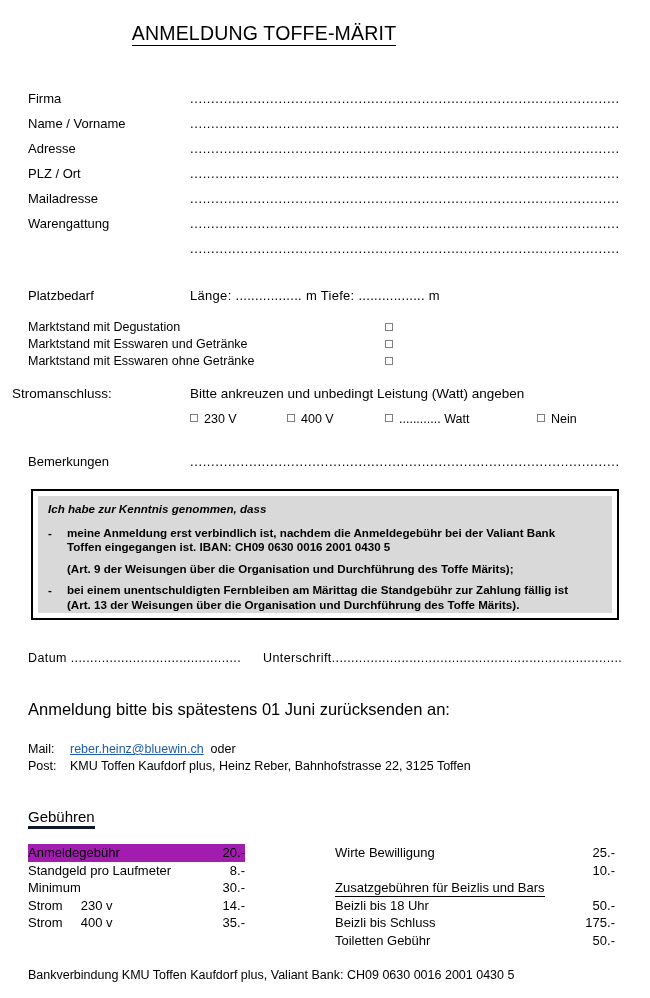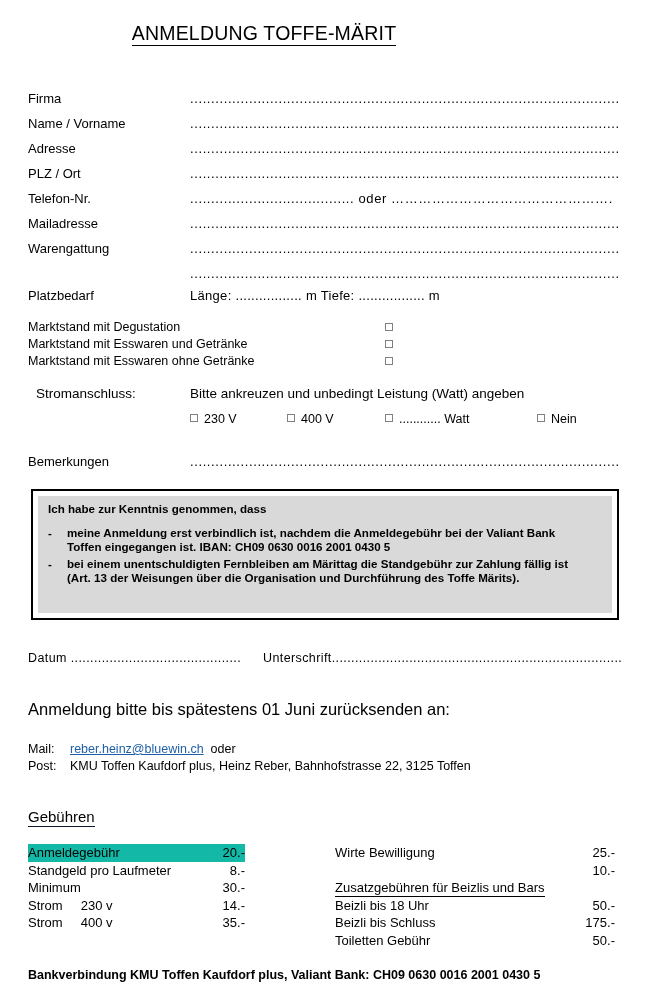--- a/index.html
+++ b/index.html
@@ -126,21 +126,21 @@
   
   .strom-head {
     position: absolute;
     top: 384px;
     left: 0;
     height: 20px;
     line-height: 20px;
   }
   .strom-head .lbl {
     position: absolute;
-    left: 36px;
+    left: 12px;
     font-size: 13.5px;
     text-align: center;
   }
   .strom-head .txt {
     position: absolute;
     left: 190px;
     font-size: 13.5px;
     white-space: nowrap;
   }
   .strom-opts {
@@ -208,20 +208,21 @@
     width: 100%;
     height: 100%;
     box-sizing: border-box;
     padding: 6px 10px 6px 10px;
     font-size: 11.6px;
     font-weight: bold;
     line-height: 14.5px;
   }
   .notice-title {
     margin-bottom: 9px;
+    font-style: italic;
   }
   .notice-item {
     position: relative;
     padding-left: 19px;
     margin-bottom: 2px;
   }
   .notice-item .bullet {
     position: absolute;
     left: 0;
     top: 0;
@@ -298,21 +299,21 @@
   }
 
   
   .fees-head {
     position: absolute;
     top: 808px;
     left: 28px;
     font-size: 15px;
   }
   .fees-head span {
-    border-bottom: 1px solid #0f172a;
+    border-bottom: 3px solid #0f172a;
     padding-bottom: 1px;
   }
 
   
   .fees {
     position: absolute;
     top: 844px;
     left: 0;
     width: 650px;
   }
@@ -335,36 +336,35 @@
   .fee-row .unit {
     display: inline-block;
     margin-left: 18px;
   }
   .fee-row .val {
     position: absolute;
     right: 0;
     top: 0;
   }
   .fee-row.hl {
-    background: #14b8a6;
+    background: #a21caf;
     text-decoration: underline;
   }
   .fee-row.underline .name {
     border-bottom: 1px solid #000;
     line-height: 16px;
   }
 
   
   .footer {
     position: absolute;
     top: 968px;
     left: 28px;
     font-size: 12.5px;
     white-space: nowrap;
-    font-weight: bold;
   }
 </style>
 </head>
 <body>
 
 <div class="page">
 
   <div class="doc-title">
     <span>ANMELDUNG TOFFE-MÄRIT</span>
   </div>
@@ -378,24 +378,20 @@
       <div class="field-label">Name / Vorname</div>
       <div class="field-dots">...........................................................................................................</div>
     </div>
     <div class="field-row">
       <div class="field-label">Adresse</div>
       <div class="field-dots">...........................................................................................................</div>
     </div>
     <div class="field-row">
       <div class="field-label">PLZ / Ort</div>
       <div class="field-dots">...........................................................................................................</div>
-    </div>
-    <div class="field-row">
-      <div class="field-label">Telefon-Nr.</div>
-      <div class="dots-split">....................................... oder ………………………………………….</div>
     </div>
     <div class="field-row">
       <div class="field-label">Mailadresse</div>
       <div class="field-dots">...........................................................................................................</div>
     </div>
     <div class="field-row">
       <div class="field-label">Warengattung</div>
       <div class="field-dots">...........................................................................................................</div>
     </div>
     <div class="field-row">
@@ -449,20 +445,21 @@
   </div>
 
   <div class="notice-box">
     <div class="notice-inner">
       <div class="notice-title">Ich habe zur Kenntnis genommen, dass</div>
       <div class="notice-item">
         <span class="bullet">-</span>
         <div>meine Anmeldung erst verbindlich ist, nachdem die Anmeldegebühr bei der Valiant Bank</div>
         <div>Toffen eingegangen ist.  IBAN: CH09 0630 0016 2001 0430 5</div>
       </div>
+      <div class="notice-sub">(Art. 9 der Weisungen über die Organisation und Durchführung des Toffe Märits);</div>
       <div class="notice-item">
         <span class="bullet">-</span>
         <div>bei einem unentschuldigten Fernbleiben am Märittag die Standgebühr zur Zahlung fällig ist</div>
         <div>(Art. 13 der Weisungen über die Organisation und Durchführung des Toffe Märits).</div>
       </div>
     </div>
   </div>
 
   <div class="sig-row">
     <div class="sig-datum">Datum ............................................</div>

